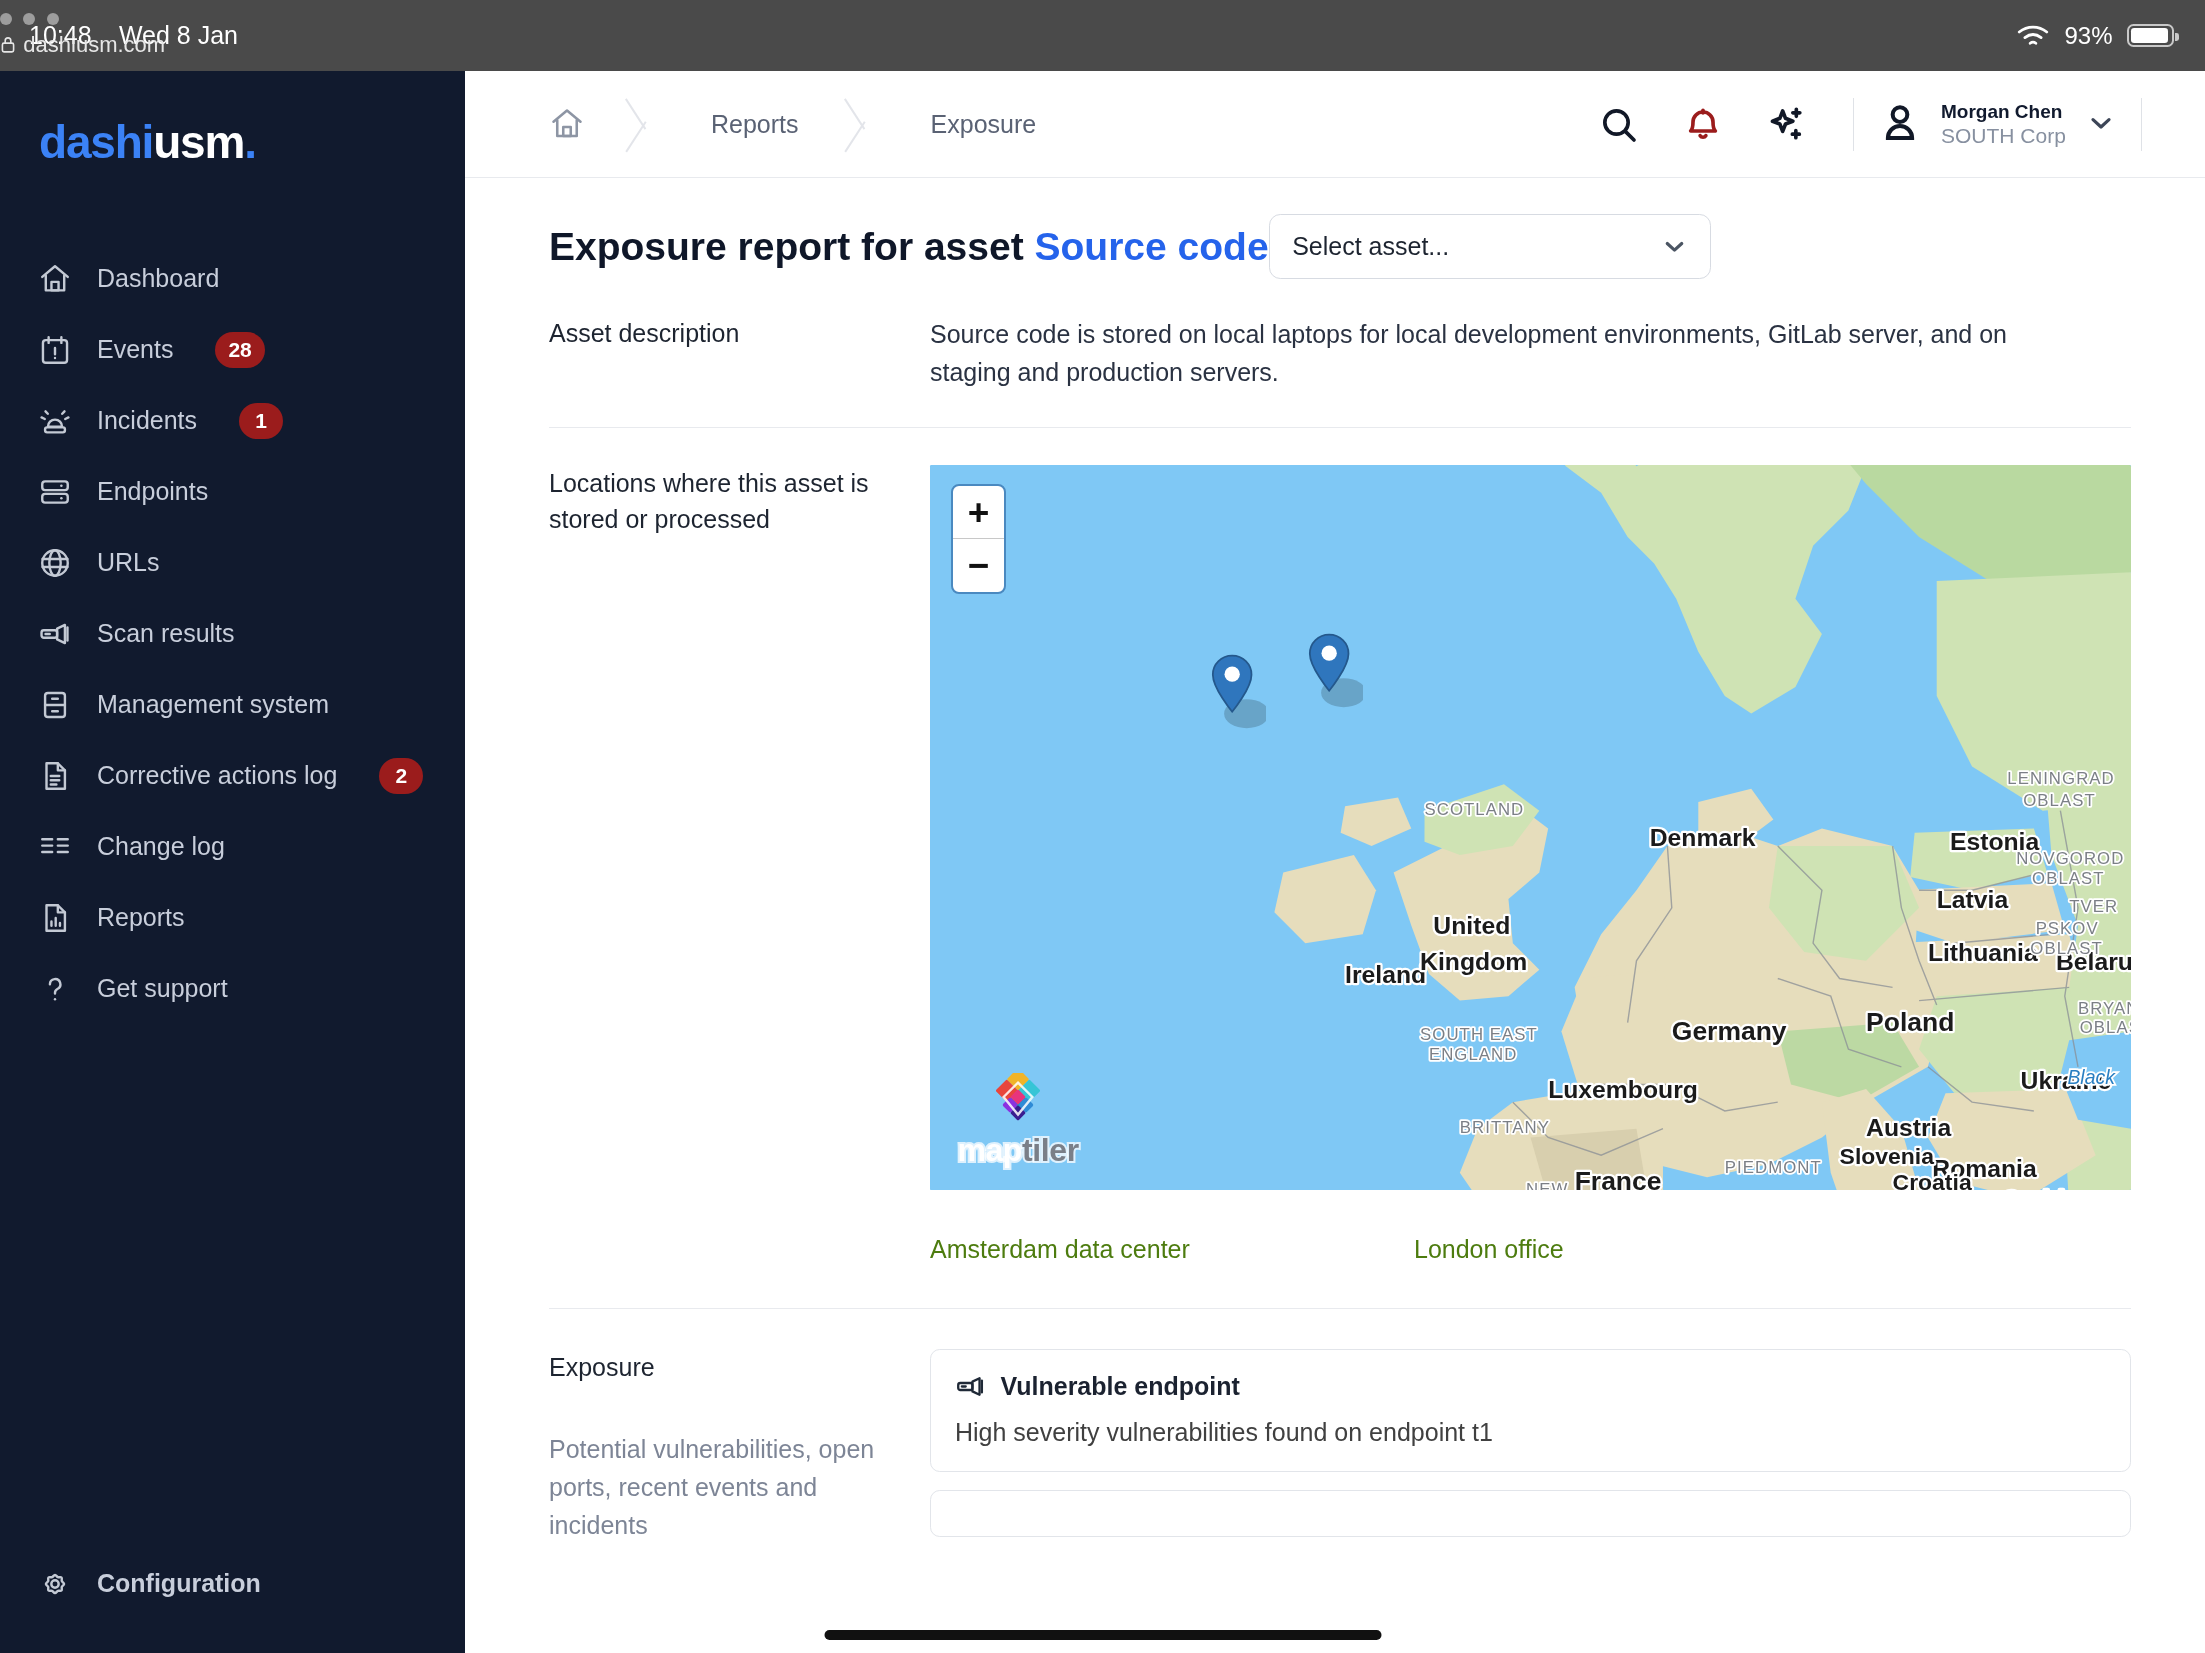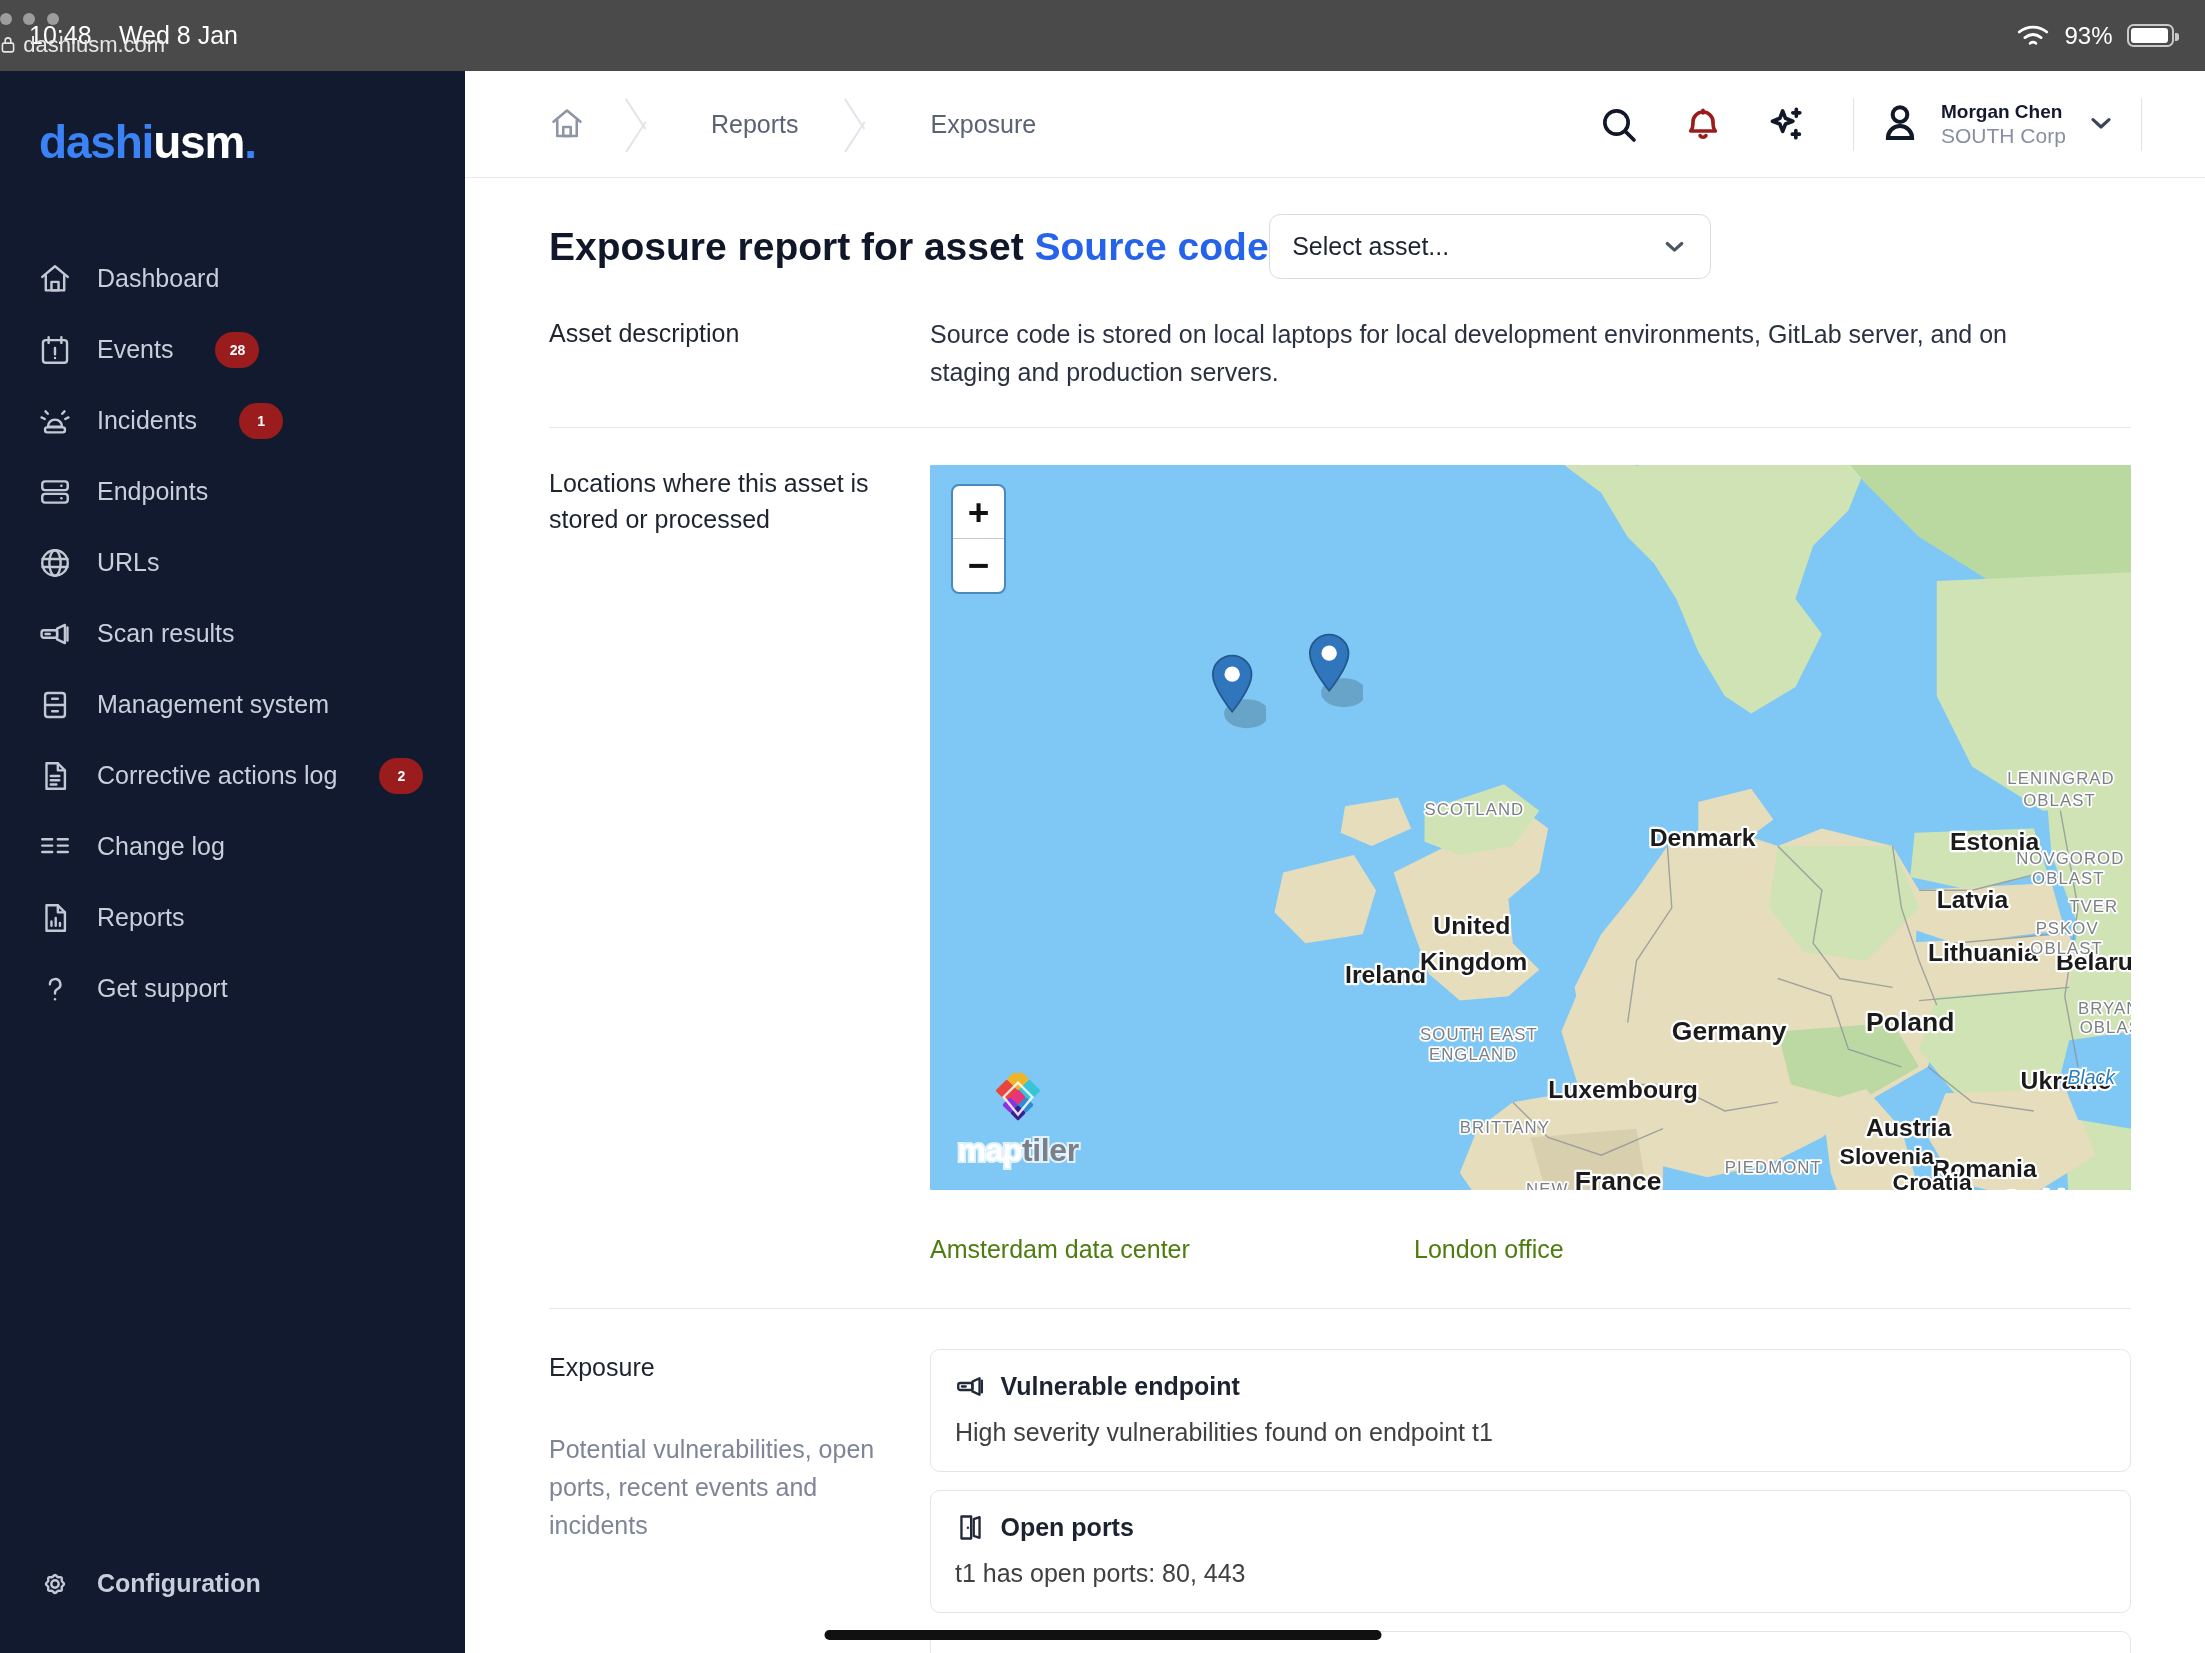--- a/index.html
+++ b/index.html
@@ -66,21 +66,21 @@
     height: 71px; padding-left: 36px; gap: 24px;
     cursor: pointer;
   }
   .nav-item .ic { width: 37px; height: 37px; flex: 0 0 37px; display: flex; align-items: center; justify-content: center; }
   .nav-item .ic svg { width: 34px; height: 34px; stroke: #c3c9d4; fill: none; stroke-width: 1.7; stroke-linecap: round; stroke-linejoin: round; }
   .nav-label { font-size: 25px; color: #c8cedb; white-space: nowrap; }
   .badge {
     margin-left: 18px; background: #9b1c1c; color: #fff;
     border-radius: 21px; min-width: 44px; height: 36px;
     display: inline-flex; align-items: center; justify-content: center;
-    font-size: 14px; font-weight: 700; padding: 0 13px;
+    font-size: 21px; font-weight: 700; padding: 0 13px;
   }
   .nav-bottom { position: absolute; bottom: 34px; left: 0; width: 100%; }
   .nav-bottom .nav-label { font-weight: 700; }
 
   
   .main {
     position: absolute; left: 465px; top: 71px;
     width: 1740px; height: 1582px;
     background: #ffffff;
     overflow: hidden;
@@ -628,31 +628,20 @@
                 <rect x="2.5" y="9.3" width="11" height="5.4" rx="1.6"></rect>
                 <path d="M13.5 8.2 19 5.6v12.8l-5.5-2.6z"></path>
                 <path d="M20.8 7.4v9.2"></path>
                 <path d="M5.3 12h3"></path>
               </svg>
             <span class="card-title">Vulnerable endpoint</span>
           </div>
           <div class="card-desc">High severity vulnerabilities found on endpoint t1</div>
         </div>
 
-        <div class="card">
-          <div class="card-head">
-            <svg viewBox="0 0 24 24">
-                <path d="M5 3.5h7.5v17H5z"></path>
-                <path d="M14.5 5.5 19 4v16l-4.5-1.5z"></path>
-                <path d="M10 12.2v.1"></path>
-              </svg>
-            <span class="card-title">Open ports</span>
-          </div>
-          <div class="card-desc">t1 has open ports: 80, 443</div>
-        </div>
 
         <div class="card">
           
           
         </div>
 
       </div>
     </div>
 
   </div>

